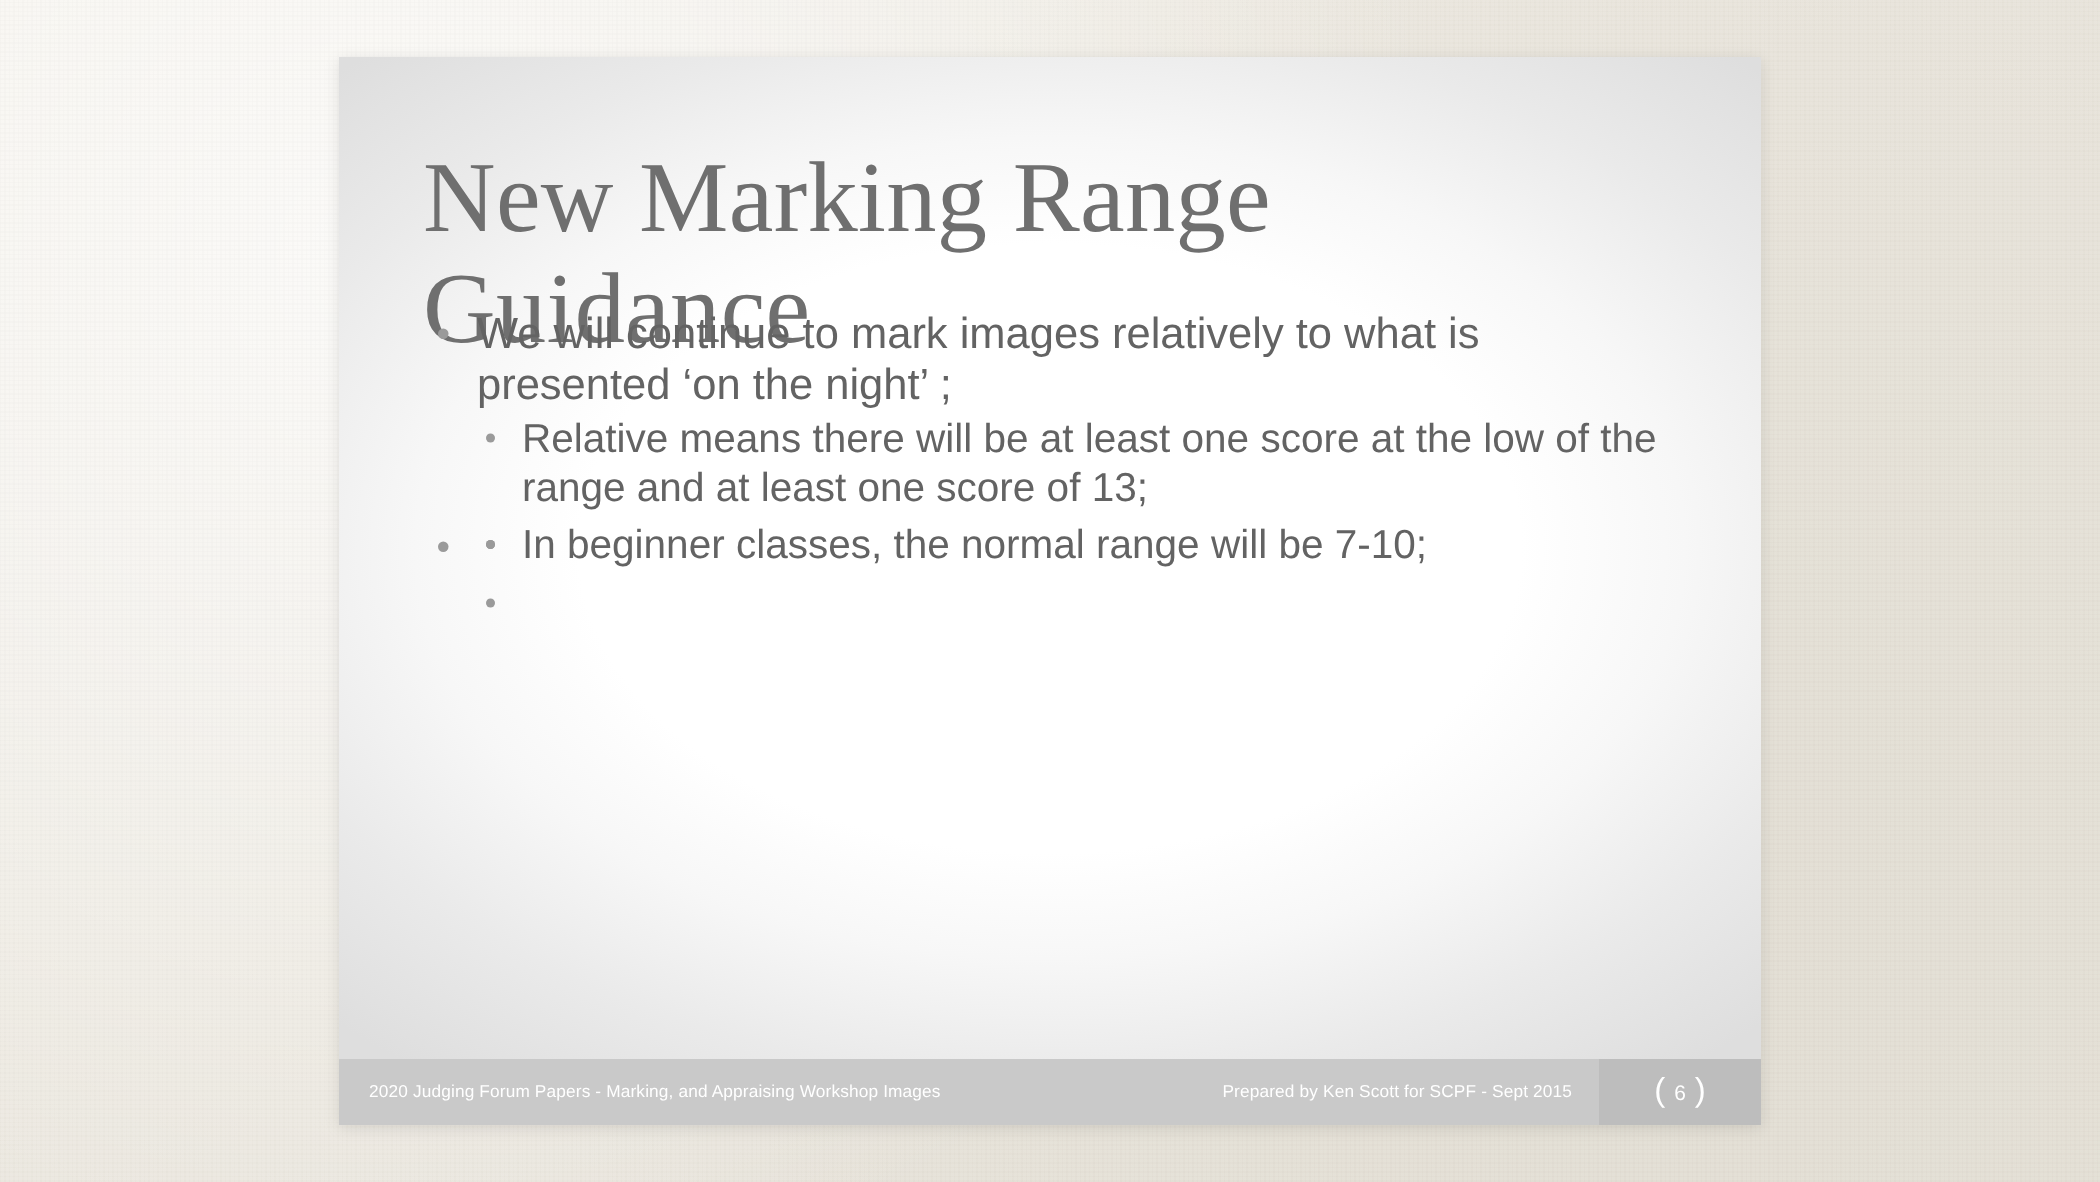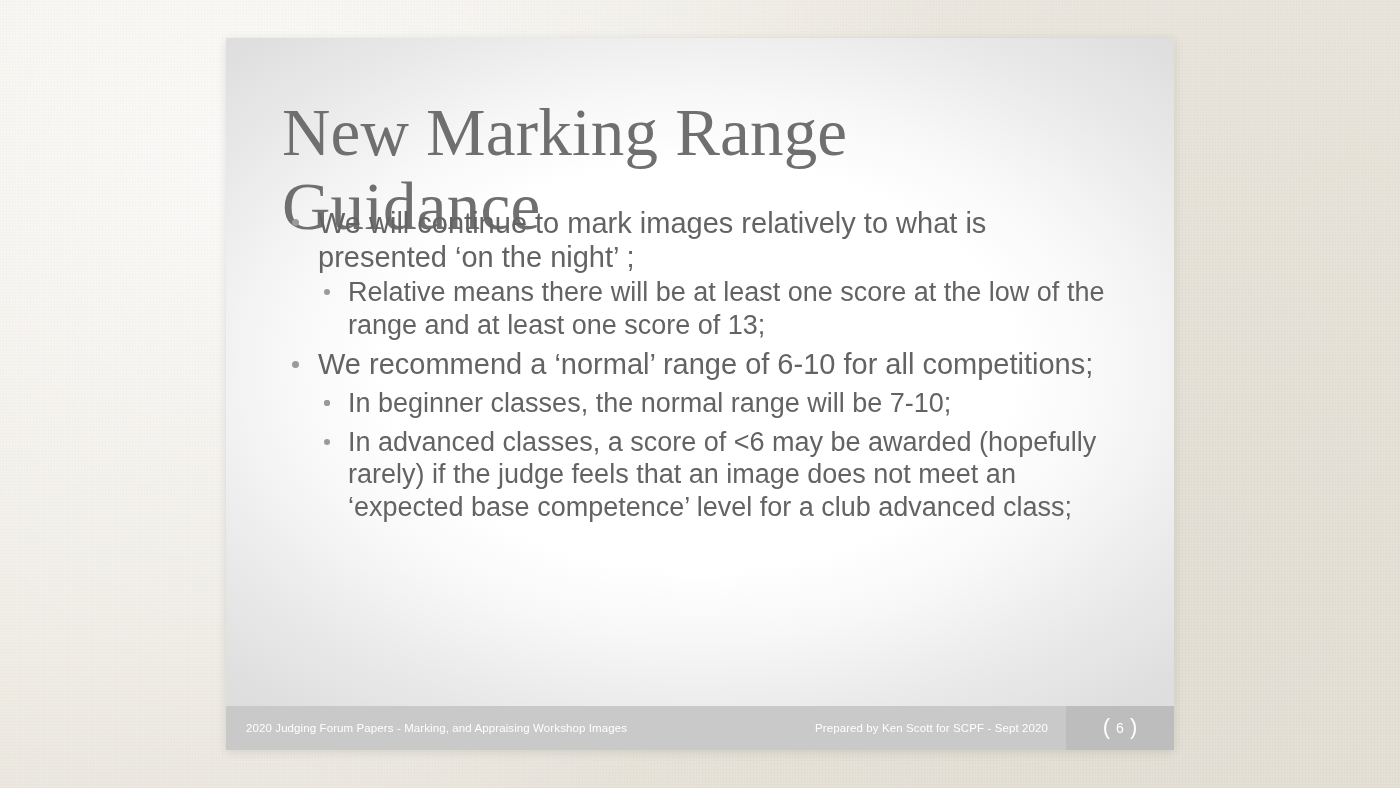--- a/index.html
+++ b/index.html
@@ -180,44 +180,42 @@
 
       <ul class="level2 sub-list">
         <li class="bullet-l2">
           <span class="dot"></span>
           <span>Relative means there will be at least one score at the low of the range and at least one score of 13;</span>
         </li>
       </ul>
 
       <li class="bullet-l1">
         <span class="dot"></span>
-        <span>We recommend a ‘normal’ range of 6-10 for all competitions;</span>
       </li>
 
       <ul class="level2 sub-list">
         <li class="bullet-l2">
           <span class="dot"></span>
         </li>
         <li class="bullet-l2">
           <span class="dot"></span>
           <span>In beginner classes, the normal range will be 7-10;</span>
         </li>
         <li class="bullet-l2">
           <span class="dot"></span>
-          <span>In advanced classes, a score of &lt;6 may be awarded (hopefully rarely) if the judge feels that an image does not meet an ‘expected base competence’ level for a club advanced class;</span>
         </li>
       </ul>
 
     </ul>
   </div>
 
   <div class="footer-bar">
     <div class="footer-left">
       <span class="footer-text">2020 Judging Forum Papers -  Marking, and Appraising Workshop Images</span>
-      <span class="footer-text">Prepared by Ken Scott for SCPF - Sept 2020</span>
+      <span class="footer-text">Prepared by Ken Scott for SCPF - Sept 2015</span>
     </div>
     <div class="footer-right">
       <span class="brace">(</span>
       <span class="slide-number">6</span>
       <span class="brace">)</span>
     </div>
   </div>
 
 </div>
 

